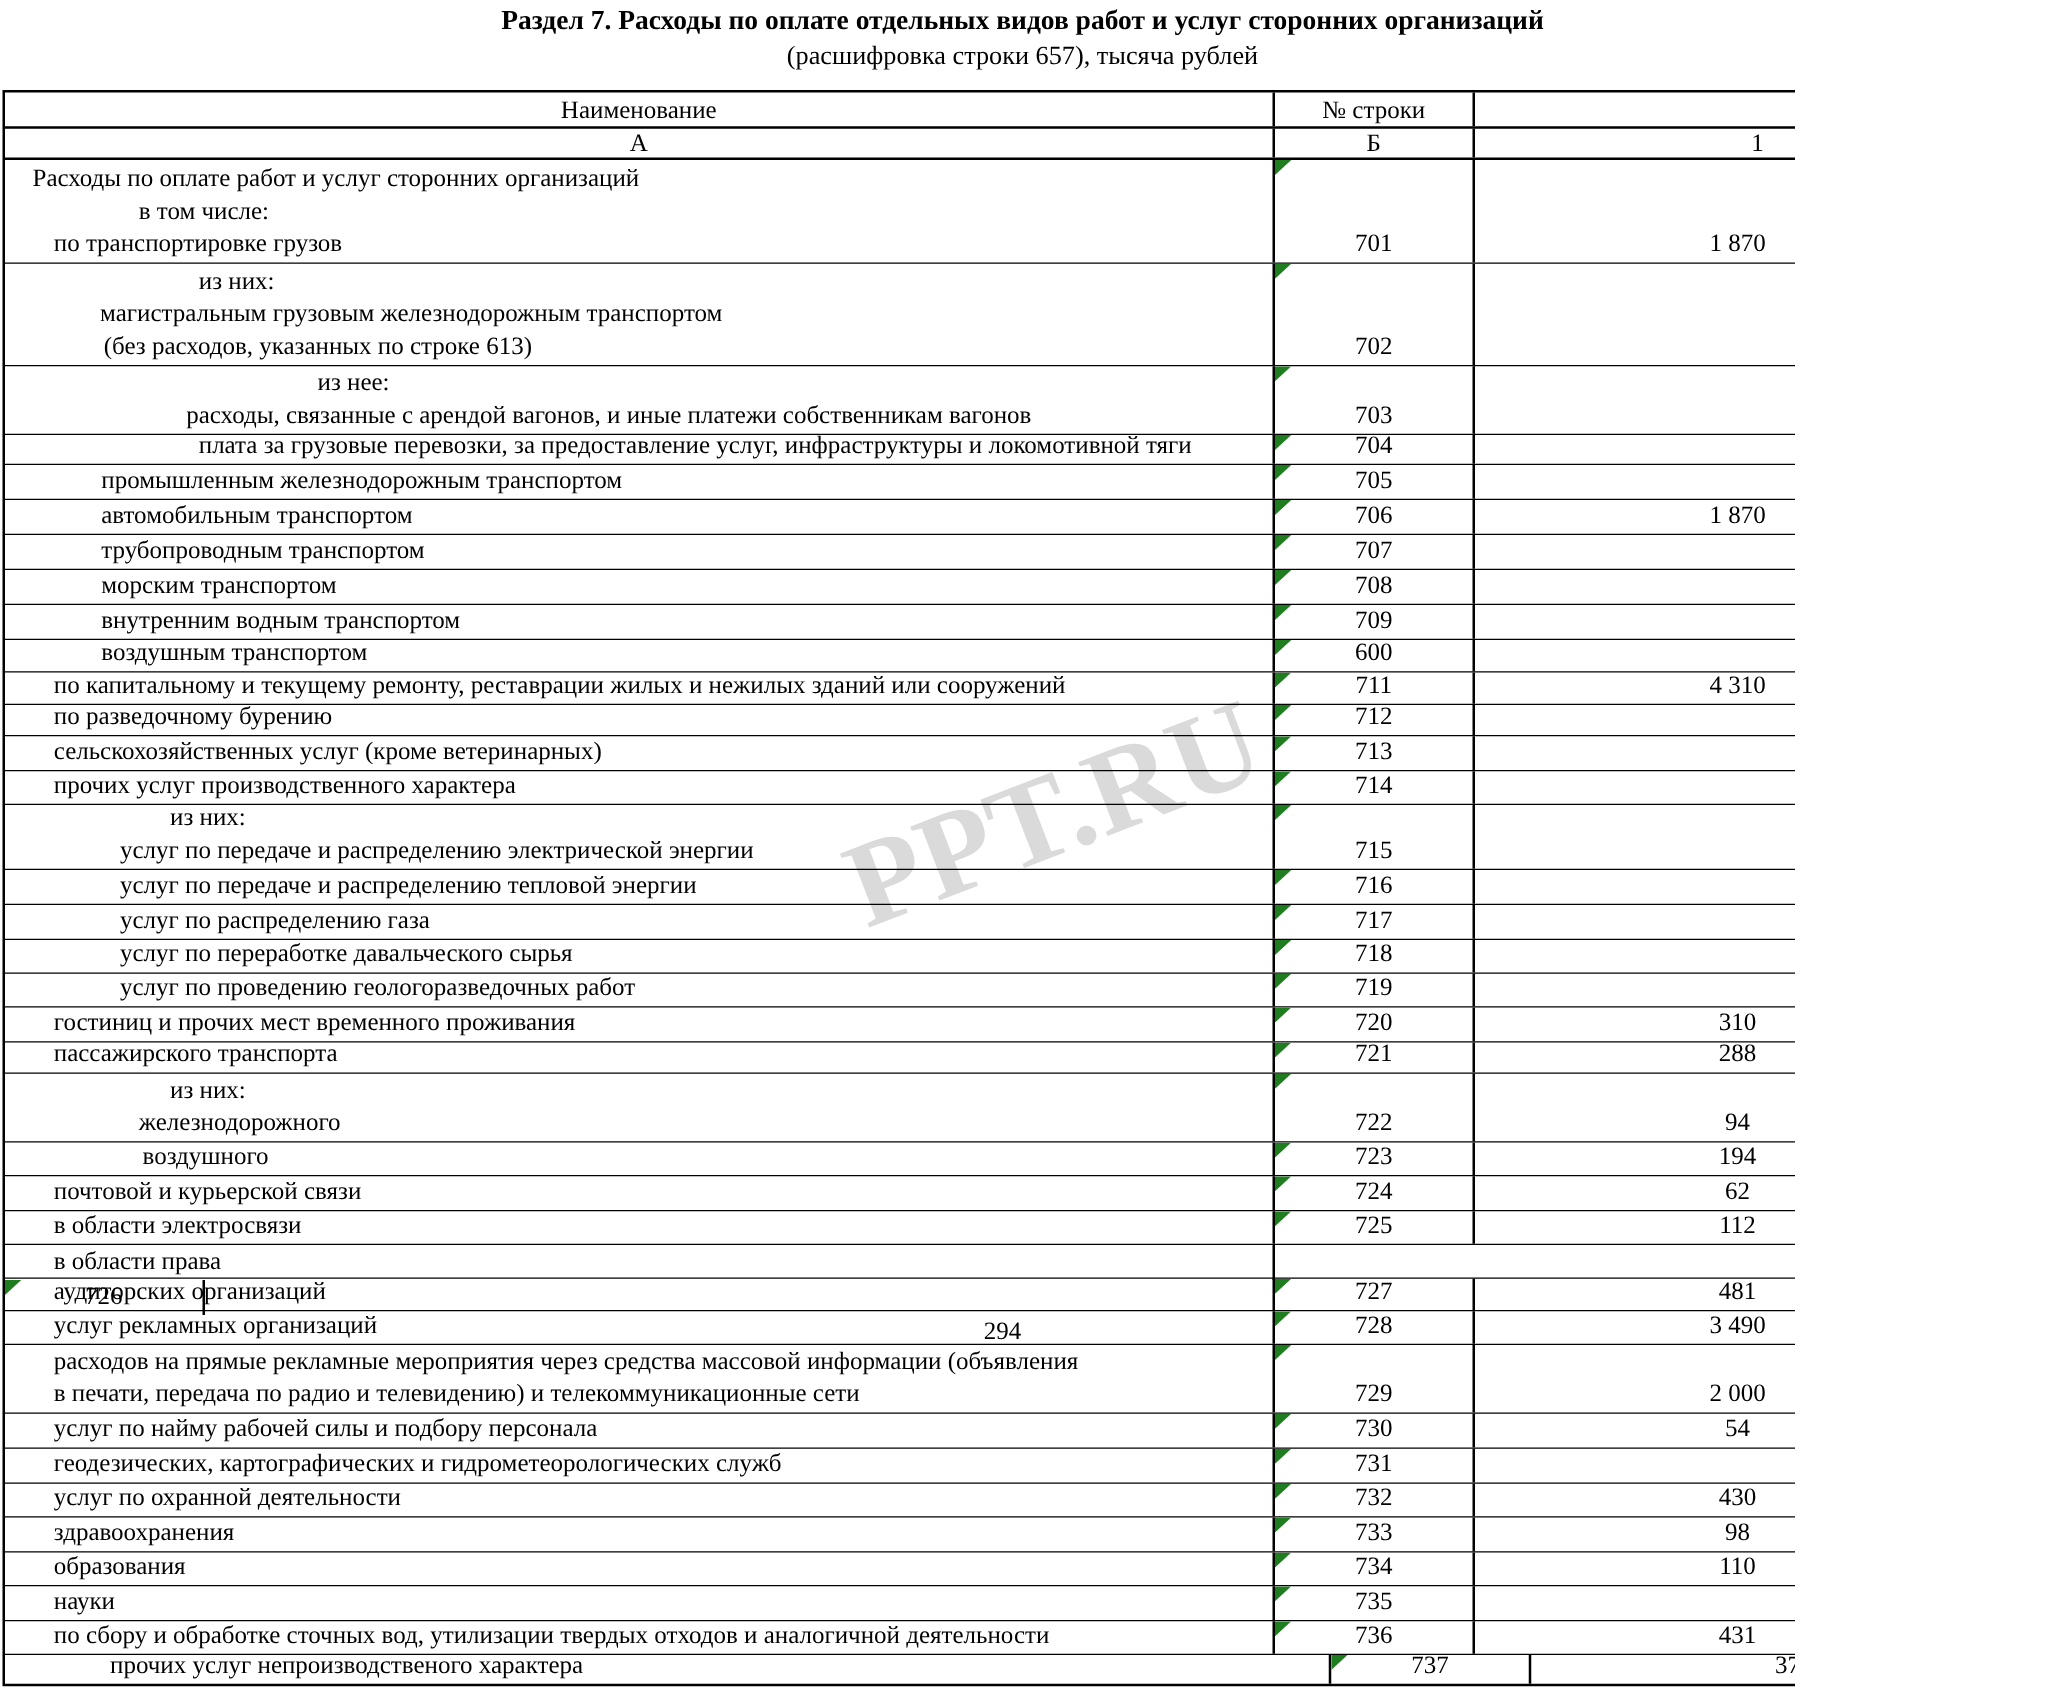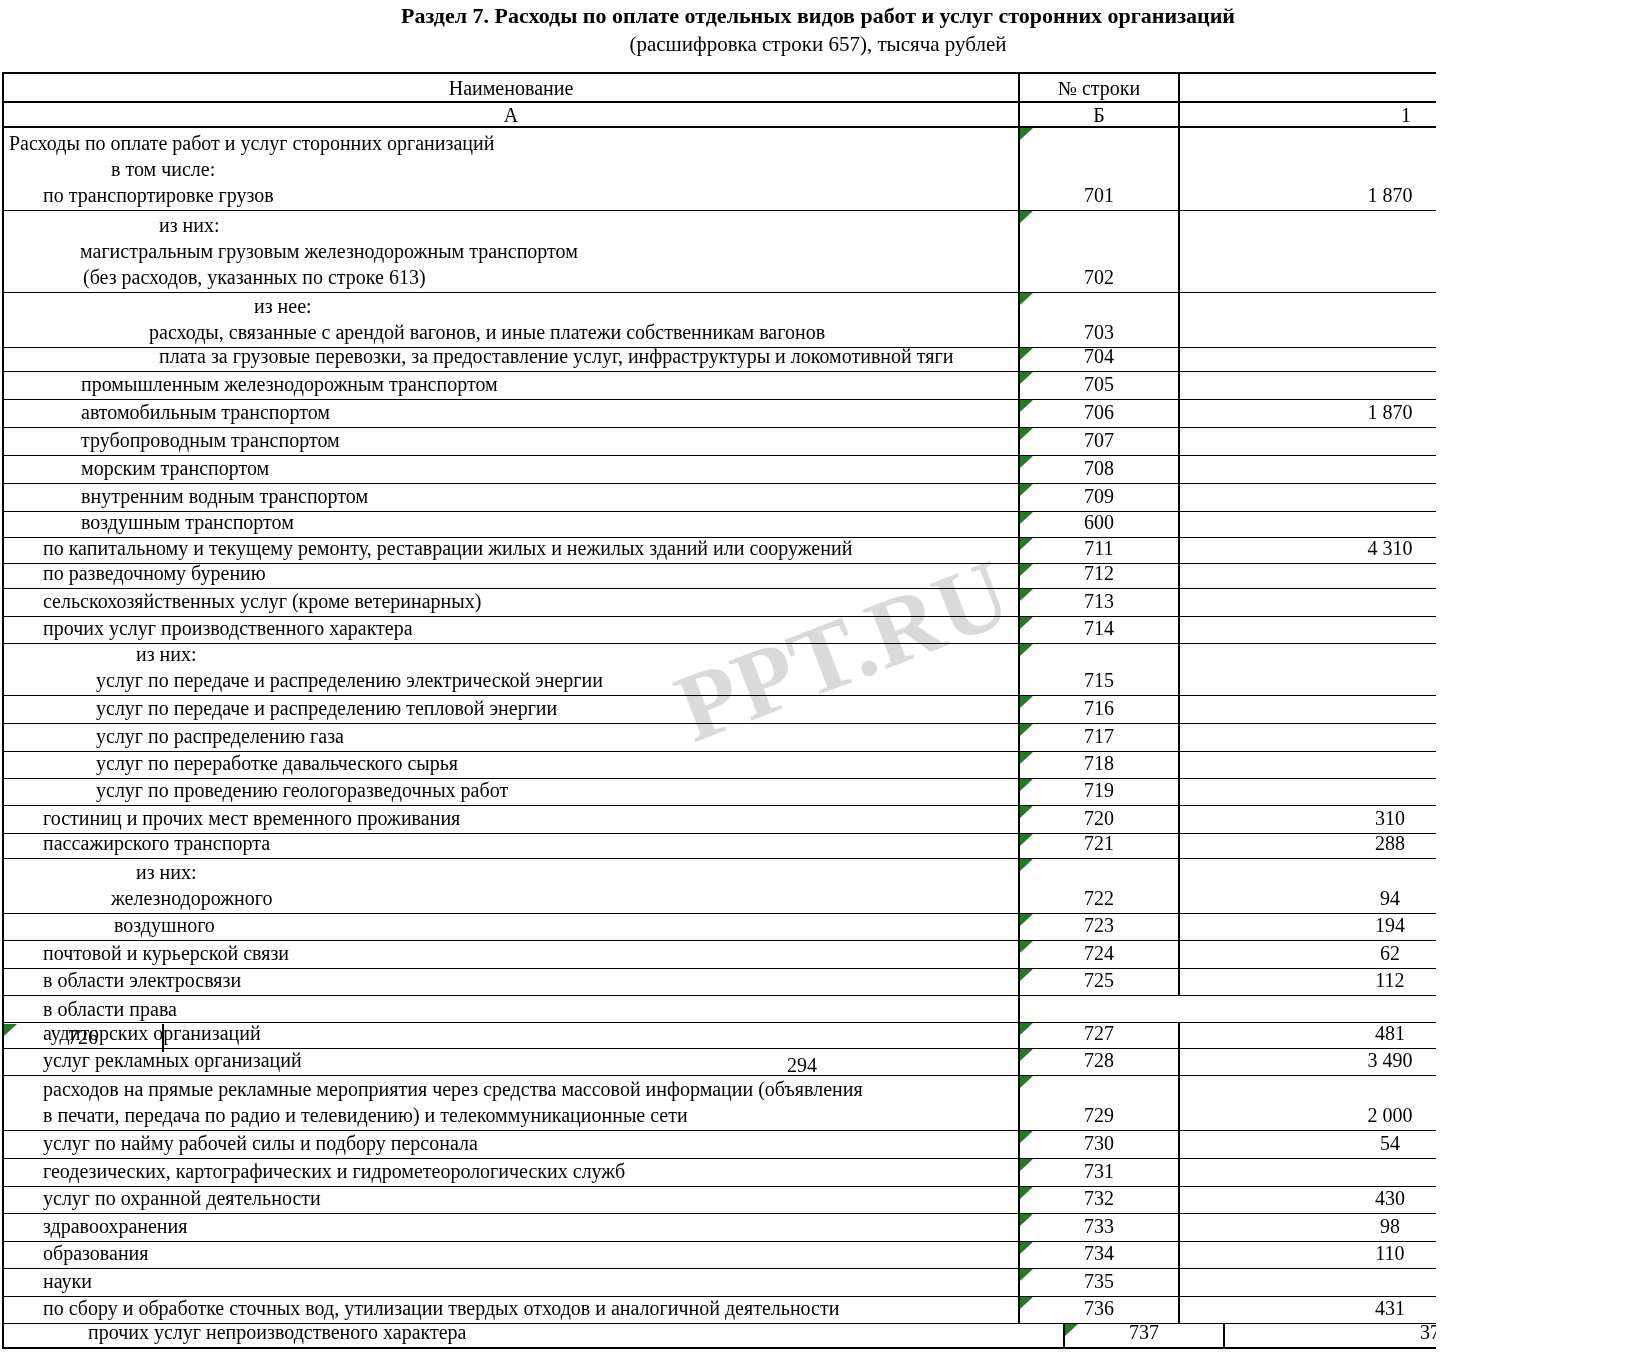--- a/index.html
+++ b/index.html
@@ -79,21 +79,21 @@
       <div class="cell hcell c-code">№ строки</div>
     </div>
     <div class="trow hrow2">
       <div class="cell hcell c-name">А</div>
       <div class="cell hcell c-code">Б</div>
       <div class="cell hcell c-value">1</div>
     </div>
     <div id="tbody">
         <div class="trow drow" style="height: 83px;">
     <div class="cell name-cell c-name">
-            <div class="line" style="padding-left: 5px;">Расходы по оплате работ и услуг сторонних организаций</div>
+            <div class="line" style="padding-left: 22px;">Расходы по оплате работ и услуг сторонних организаций</div>
             <div class="line" style="padding-left: 107px;">в том числе:</div>
             <div class="line" style="padding-left: 39px;">по транспортировке грузов</div>
           </div>
     <div class="cell code-cell c-code">
       <span class="tri" style="background: rgb(31, 125, 31);"></span>
       <span class="code-text">701</span>
     </div>
     <div class="cell value-cell c-value">
       <span class="value-text">1 870</span>
     </div>

